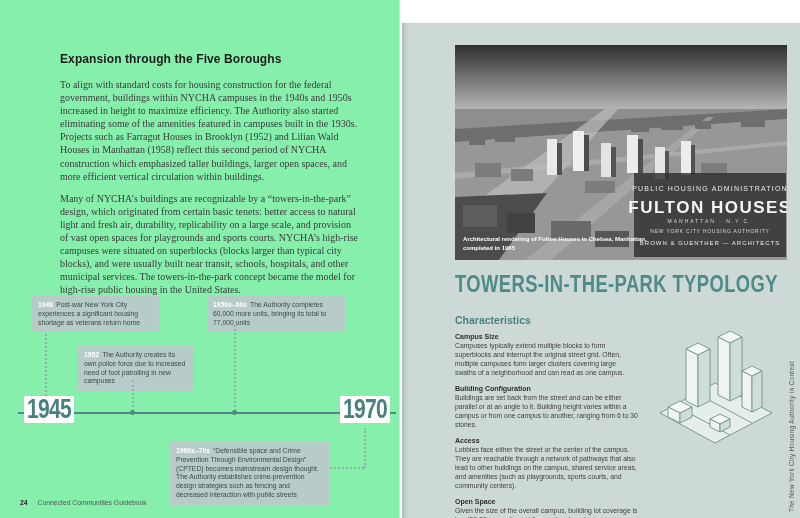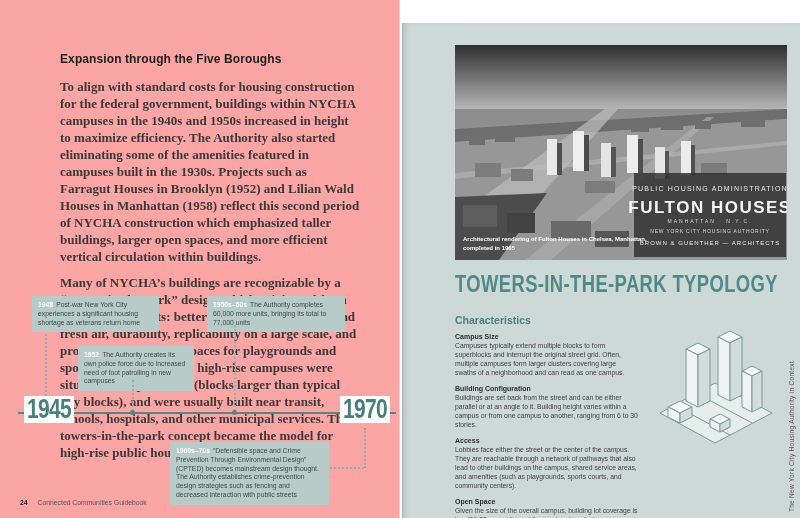--- a/index.html
+++ b/index.html
@@ -1,25 +1,25 @@
 <!DOCTYPE html>
 <html><head>
 <meta charset="utf-8">
 <style>
   html,body{margin:0;padding:0;}
   body{width:800px;height:518px;position:relative;background:#ffffff;font-family:"Liberation Sans",sans-serif;overflow:hidden;}
   .page{position:absolute;top:0;height:518px;}
-  .page-left{left:0;width:400px;background:#fca5a5;}
+  .page-left{left:0;width:400px;background:#86efac;}
   .page-right{left:402px;width:398px;background:#cdd9d6;box-shadow:inset 5px 0 7px -5px rgba(0,0,0,.30);margin-top:23px;}
   .spine{position:absolute;left:399px;top:0;width:1px;height:518px;background:#dcdcdc;}
 
   
   .lp-content{position:absolute;left:60px;top:52px;width:316px;}
   .lp-title{font-size:12px;font-weight:bold;color:#1c1c1c;margin:0 0 12px 0;letter-spacing:.1px;}
-  .lp-body{font-family:"Liberation Serif",serif;font-size:13px;line-height:1.31;color:#3a3a3a;margin:0 16px 9px 0;font-weight:bold;}
+  .lp-body{font-family:"Liberation Serif",serif;font-size:10px;line-height:1.31;color:#3a3a3a;margin:0 16px 9px 0;}
 
   .tl-box{position:absolute;background:#b7cbc8;color:#3d4a49;font-size:6.8px;line-height:1.3;padding:5px 6px;box-sizing:border-box;}
   .tl-year{color:#ffffff;font-weight:bold;margin-right:3px;}
   .tl-b1{left:32px;top:296px;width:127px;}
   .tl-b2{left:78px;top:346px;width:116px;}
   .tl-b3{left:207px;top:296px;width:138px;}
   .tl-b4{left:170px;top:442px;width:159px;}
   .tl-vdot{position:absolute;width:0;border-left:2px dotted #8fb0ac;}
   .tl-c1{left:45px;top:334px;height:62px;}
   .tl-c2{left:132px;top:380px;height:31px;}

